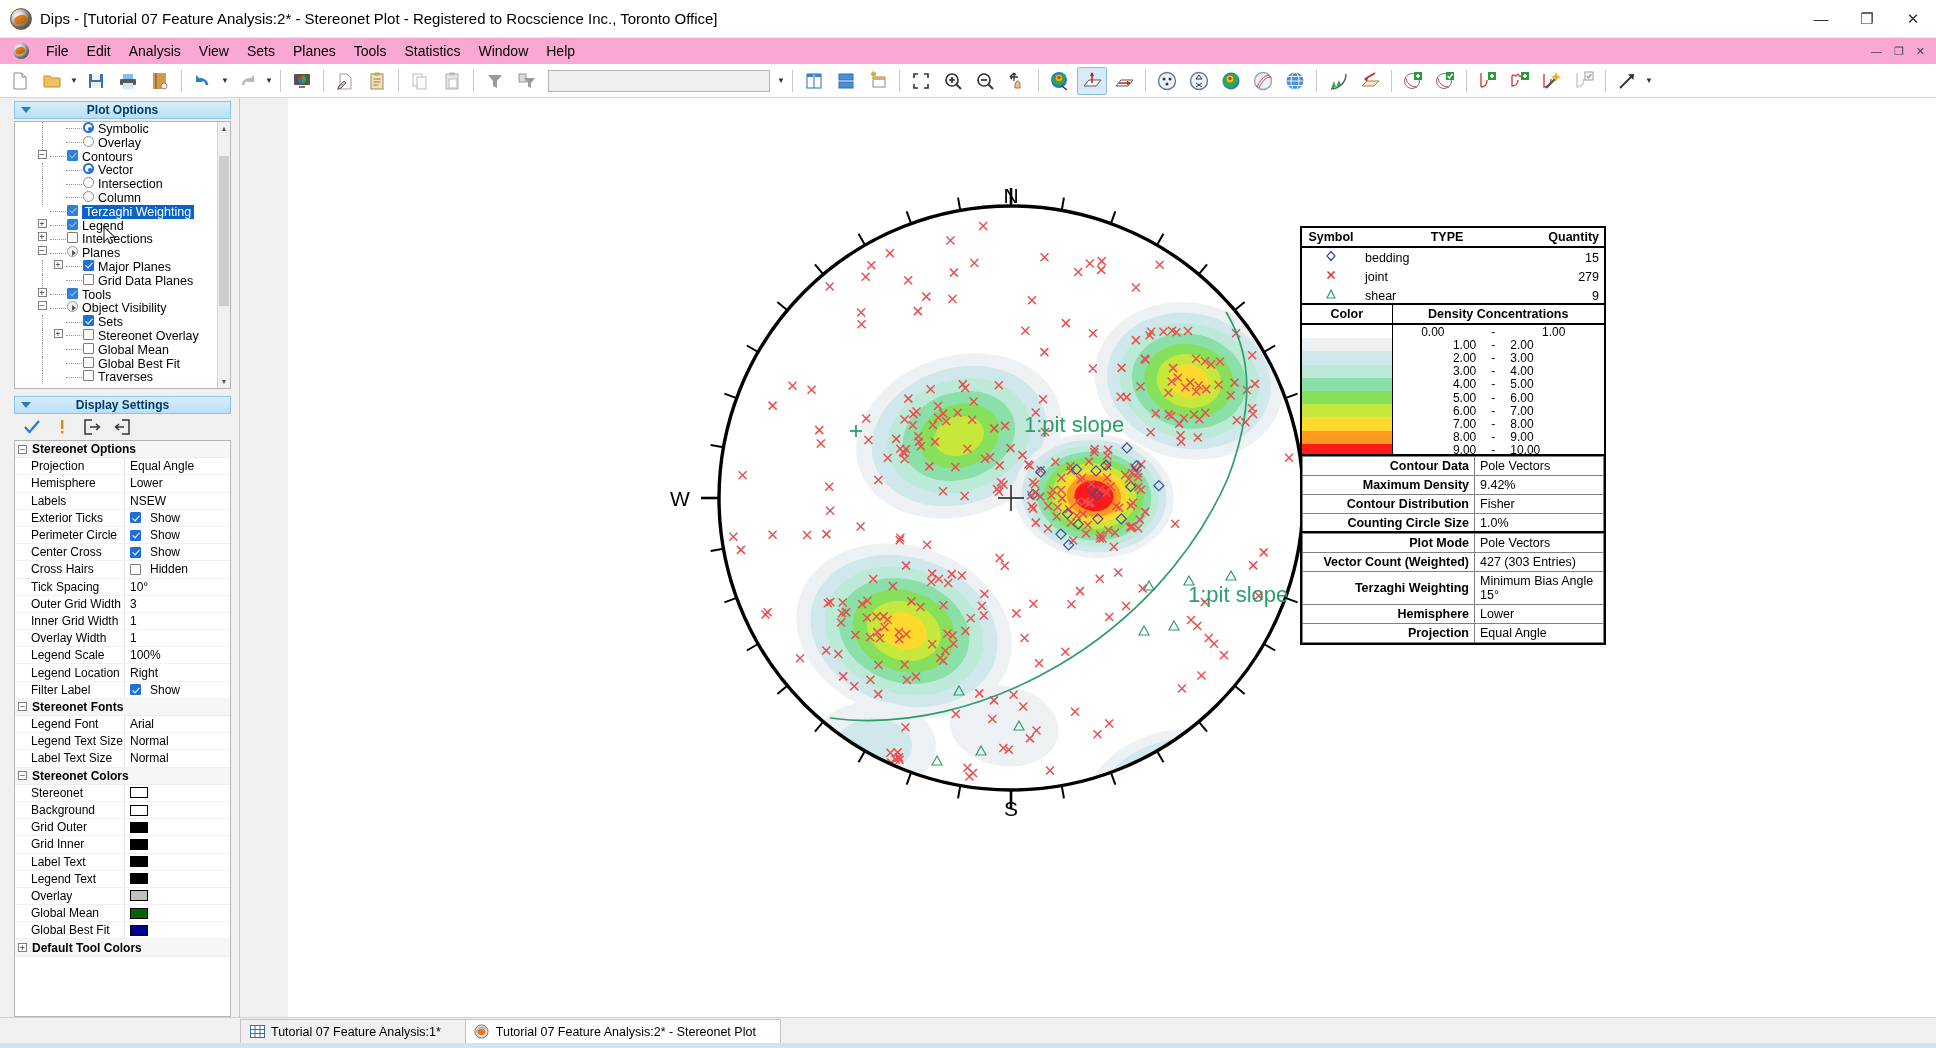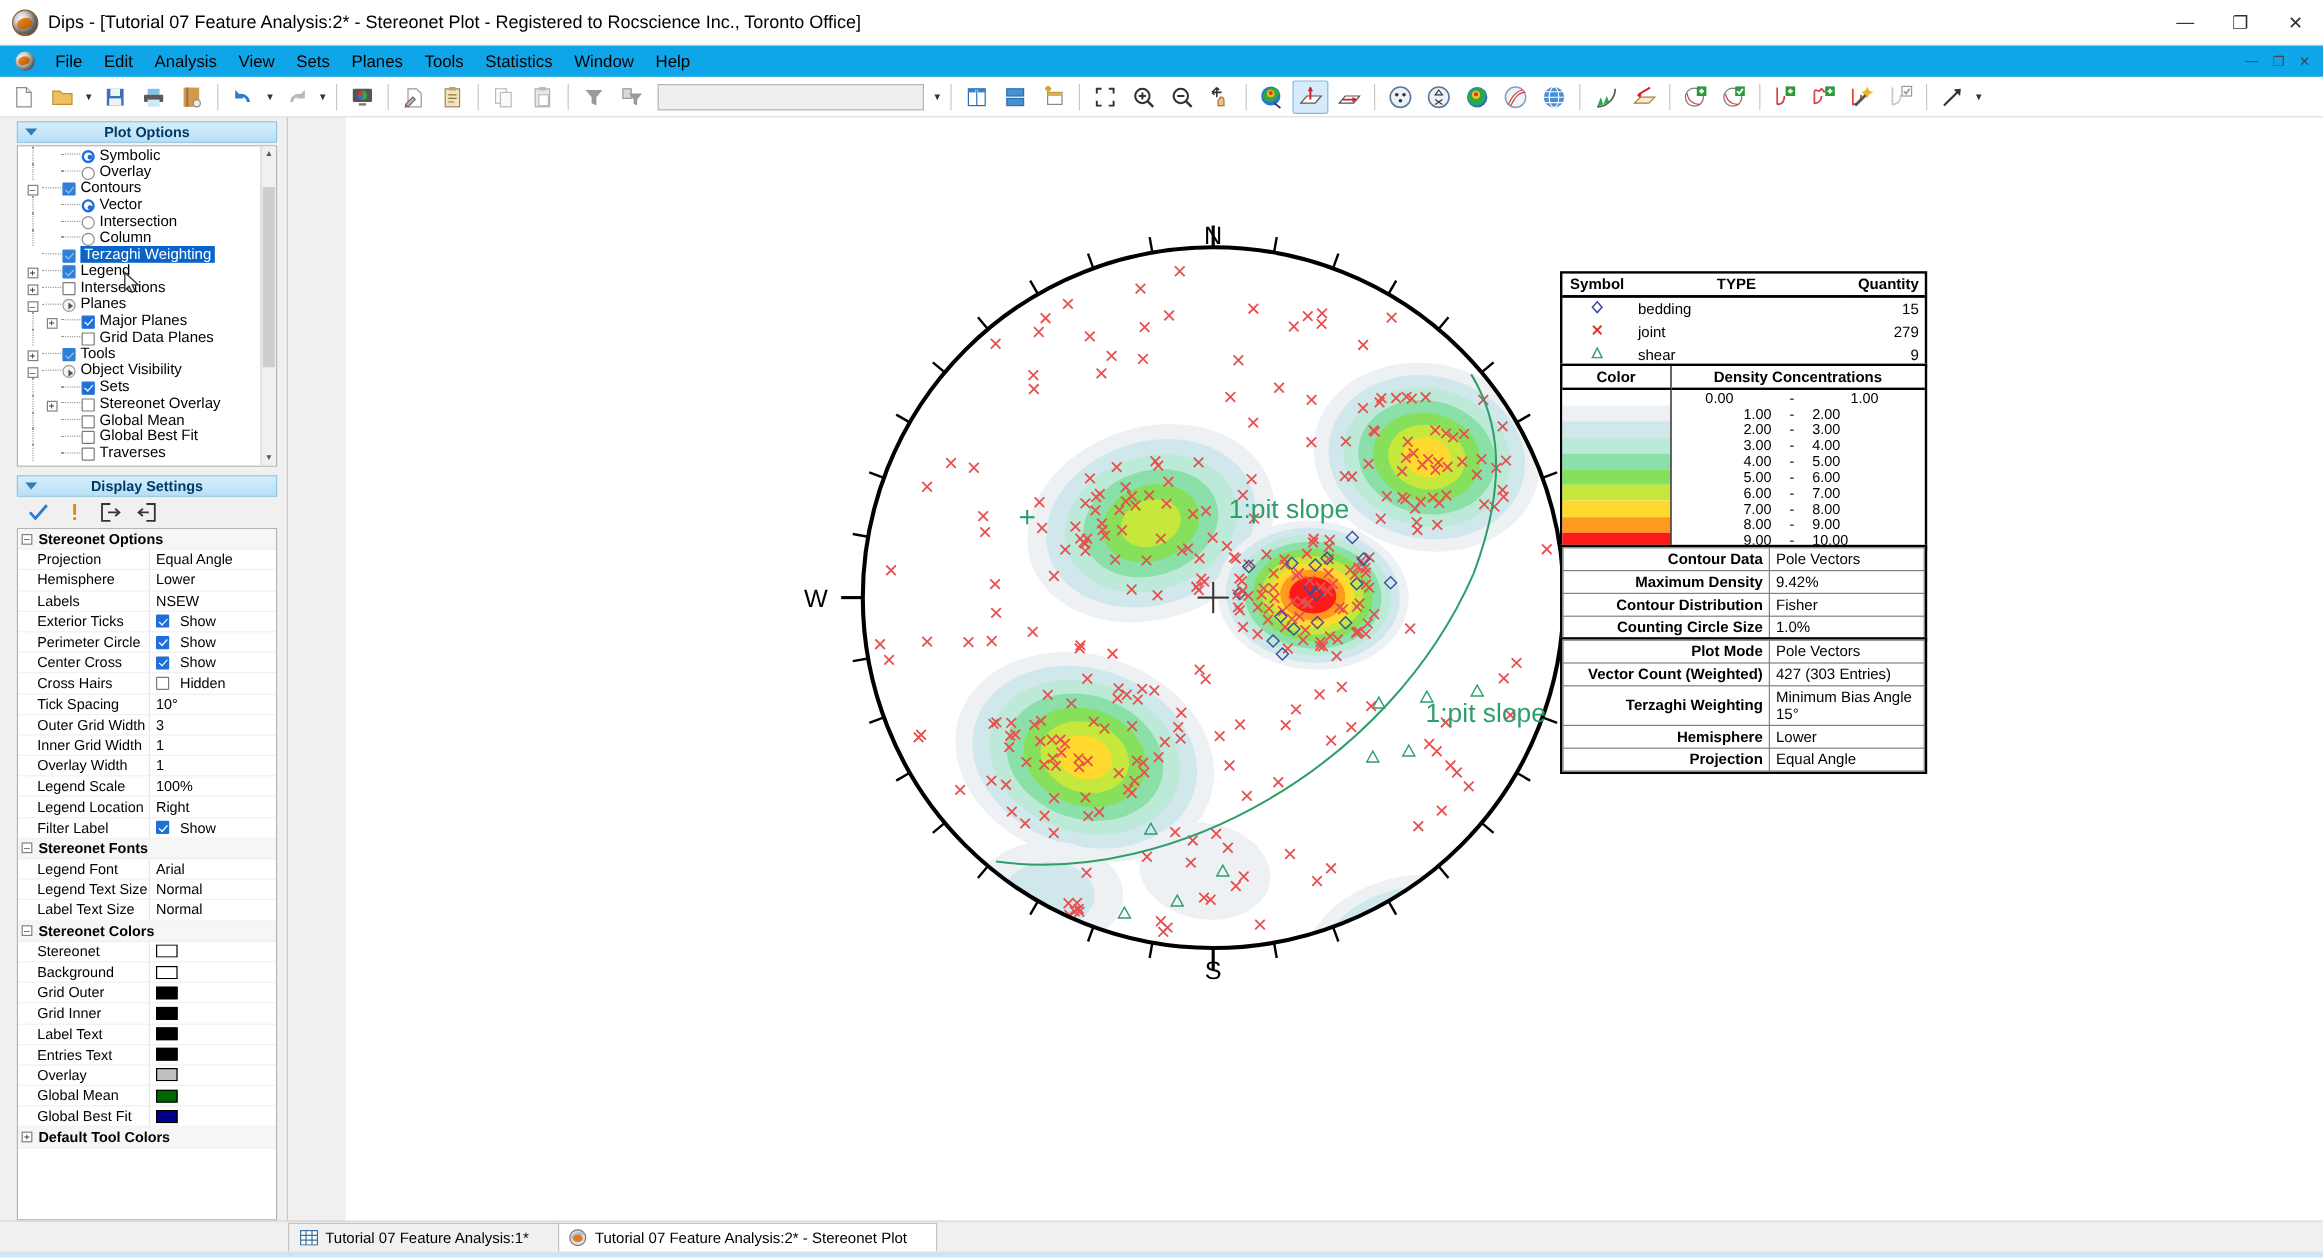--- a/index.html
+++ b/index.html
@@ -56,21 +56,21 @@
   }
   .win-btn {
     width: 46px; height: 100%;
     display: flex; align-items: center; justify-content: center;
     font-size: 15px; color: #333;
   }
 
   
   .menubar {
     height: 26px;
-    background: #0ea5e9;
+    background: #f9a8d4;
     display: flex;
     align-items: center;
     flex: 0 0 26px;
     position: relative;
   }
   .menu-icon {
     width: 16px; height: 16px;
     margin-left: 13px; margin-right: 8px;
     border-radius: 50%;
     background: radial-gradient(circle at 35% 35%, #ffffff 0%, #c8c8c8 35%, #5a5a5a 70%, #222 100%);
@@ -198,23 +198,23 @@
     height: 150px;
     background: #cdcdcd;
   }
   .tree-scroll .sb-arrow {
     position: absolute; left: 0; right: 0; height: 13px;
     display: flex; align-items: center; justify-content: center;
     font-size: 7px; color: #555;
   }
   .tree-row {
     display: flex;
-    align-items: flex-end;
+    align-items: flex-start;
     height: 13.8px;
-    padding-left: 4px;
+    padding-left: 19px;
     white-space: nowrap;
     position: relative;
   }
   .tw { width: 16px; flex: 0 0 16px; display:flex; align-items:center; justify-content:center; }
   .pm {
     width: 9px; height: 9px; border: 1px solid #808080; background: #fff;
     font-size: 8px; line-height: 7px; text-align: center; color: #333;
     font-family: "DejaVu Sans Mono", monospace;
   }
   .dotline {
@@ -1075,21 +1075,21 @@
                 <span class="swatch" style="background:#000000"></span>
               </div>
             </div>
             <div class="prop-row">
               <div class="prop-name">Label Text</div>
               <div class="prop-val">
                 <span class="swatch" style="background:#000000"></span>
               </div>
             </div>
             <div class="prop-row">
-              <div class="prop-name">Entries Text</div>
+              <div class="prop-name">Legend Text</div>
               <div class="prop-val">
                 <span class="swatch" style="background:#000000"></span>
               </div>
             </div>
             <div class="prop-row">
               <div class="prop-name">Overlay</div>
               <div class="prop-val">
                 <span class="swatch" style="background:#c0c0c0"></span>
               </div>
             </div>

